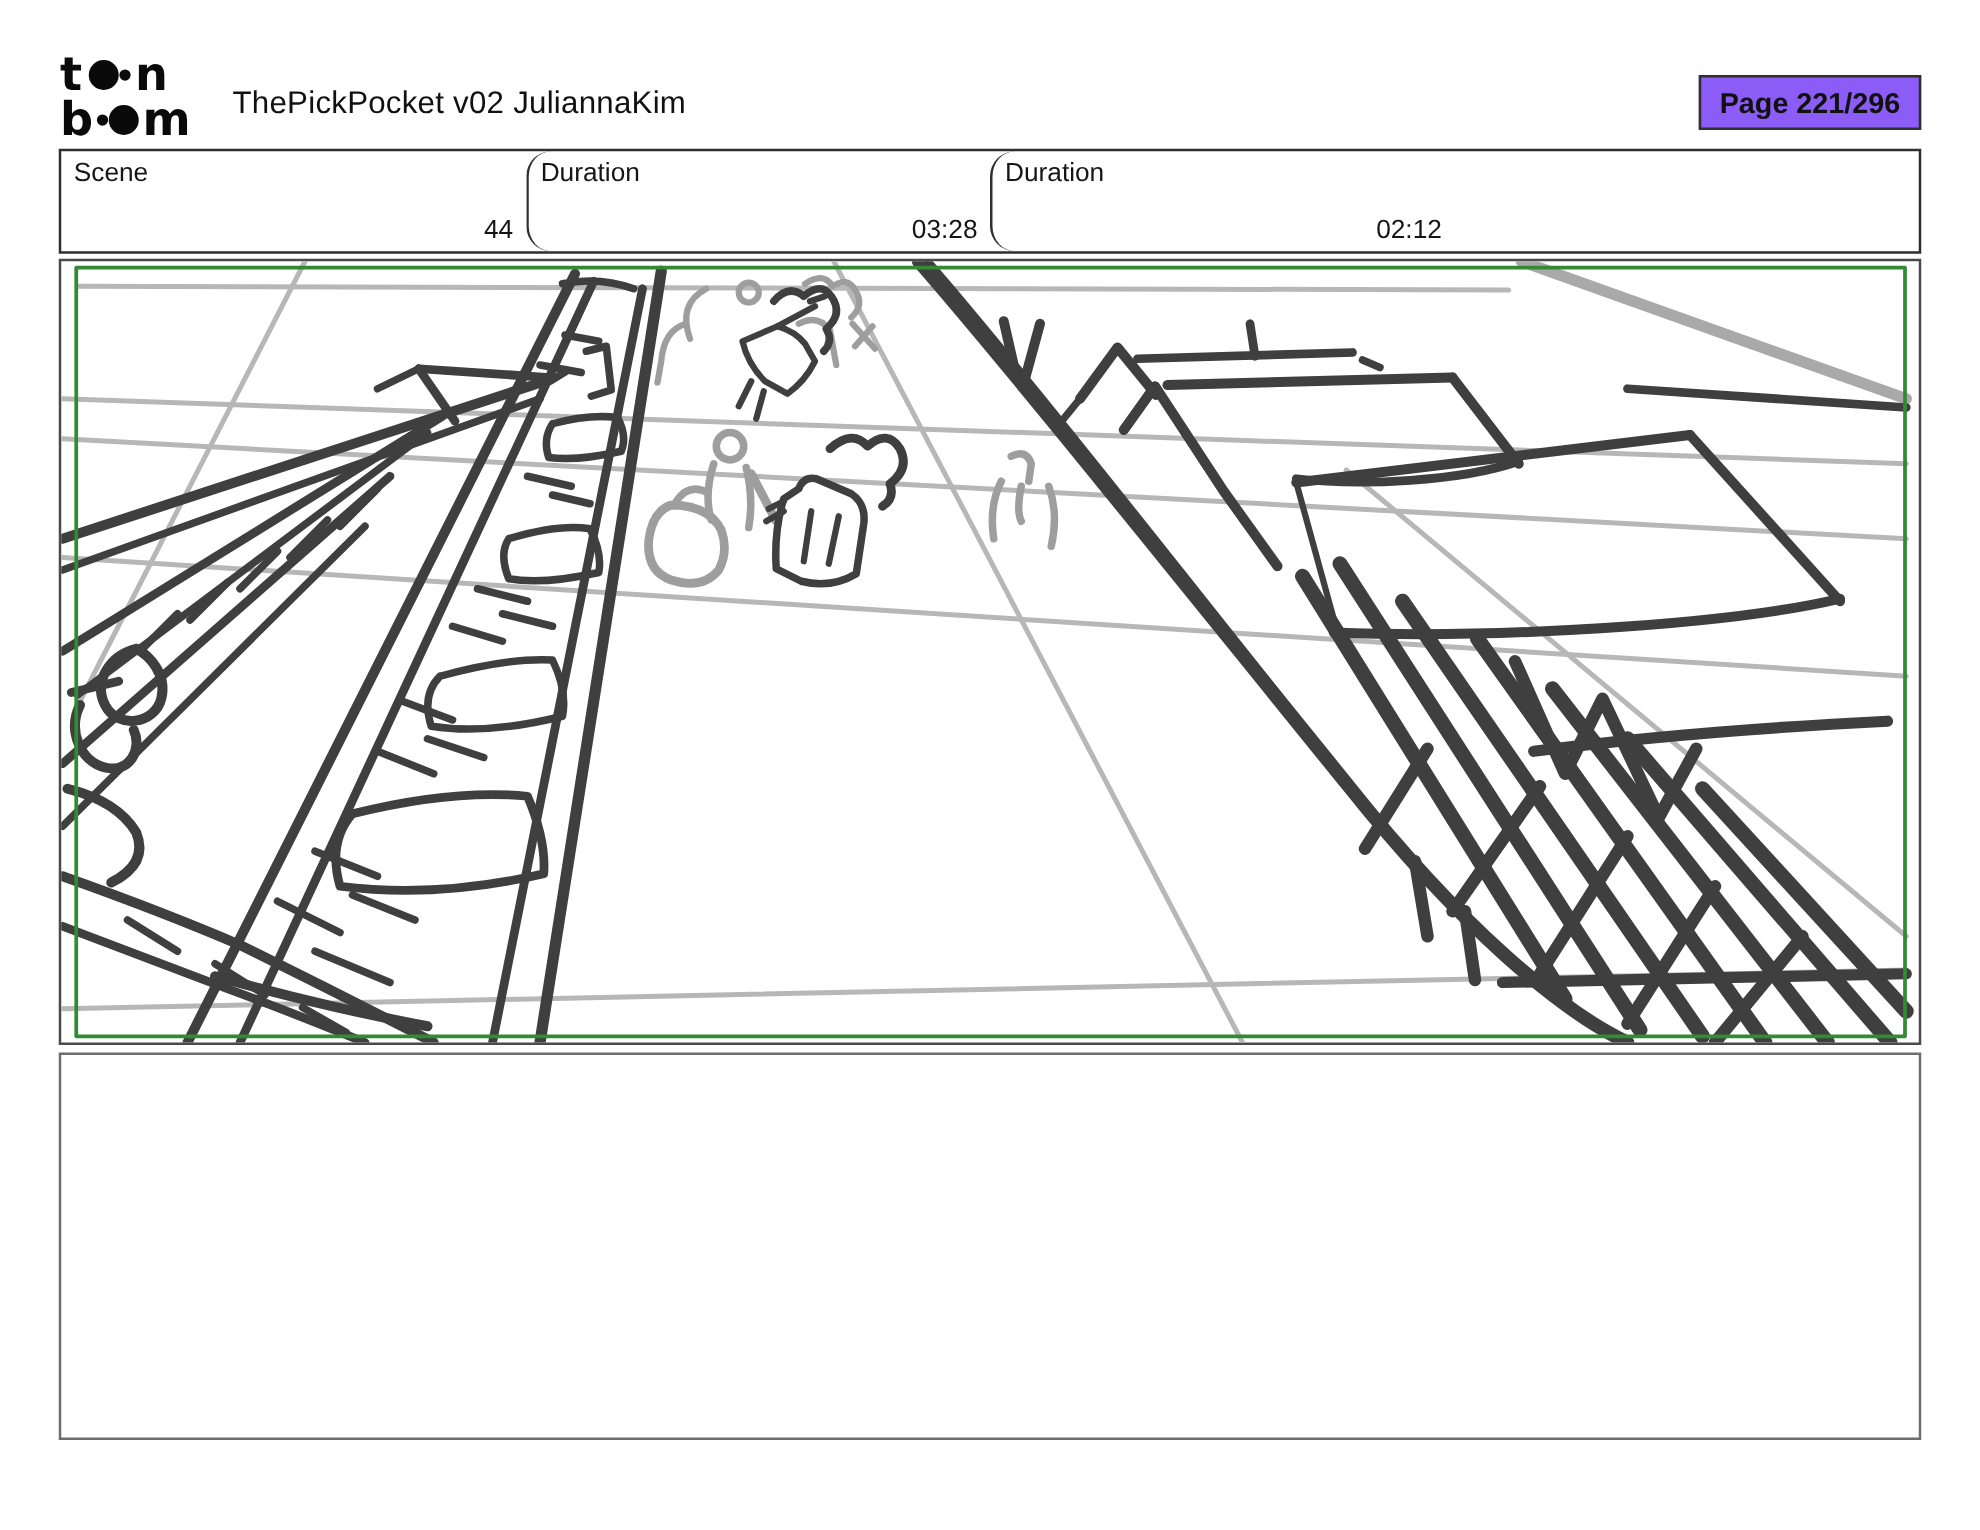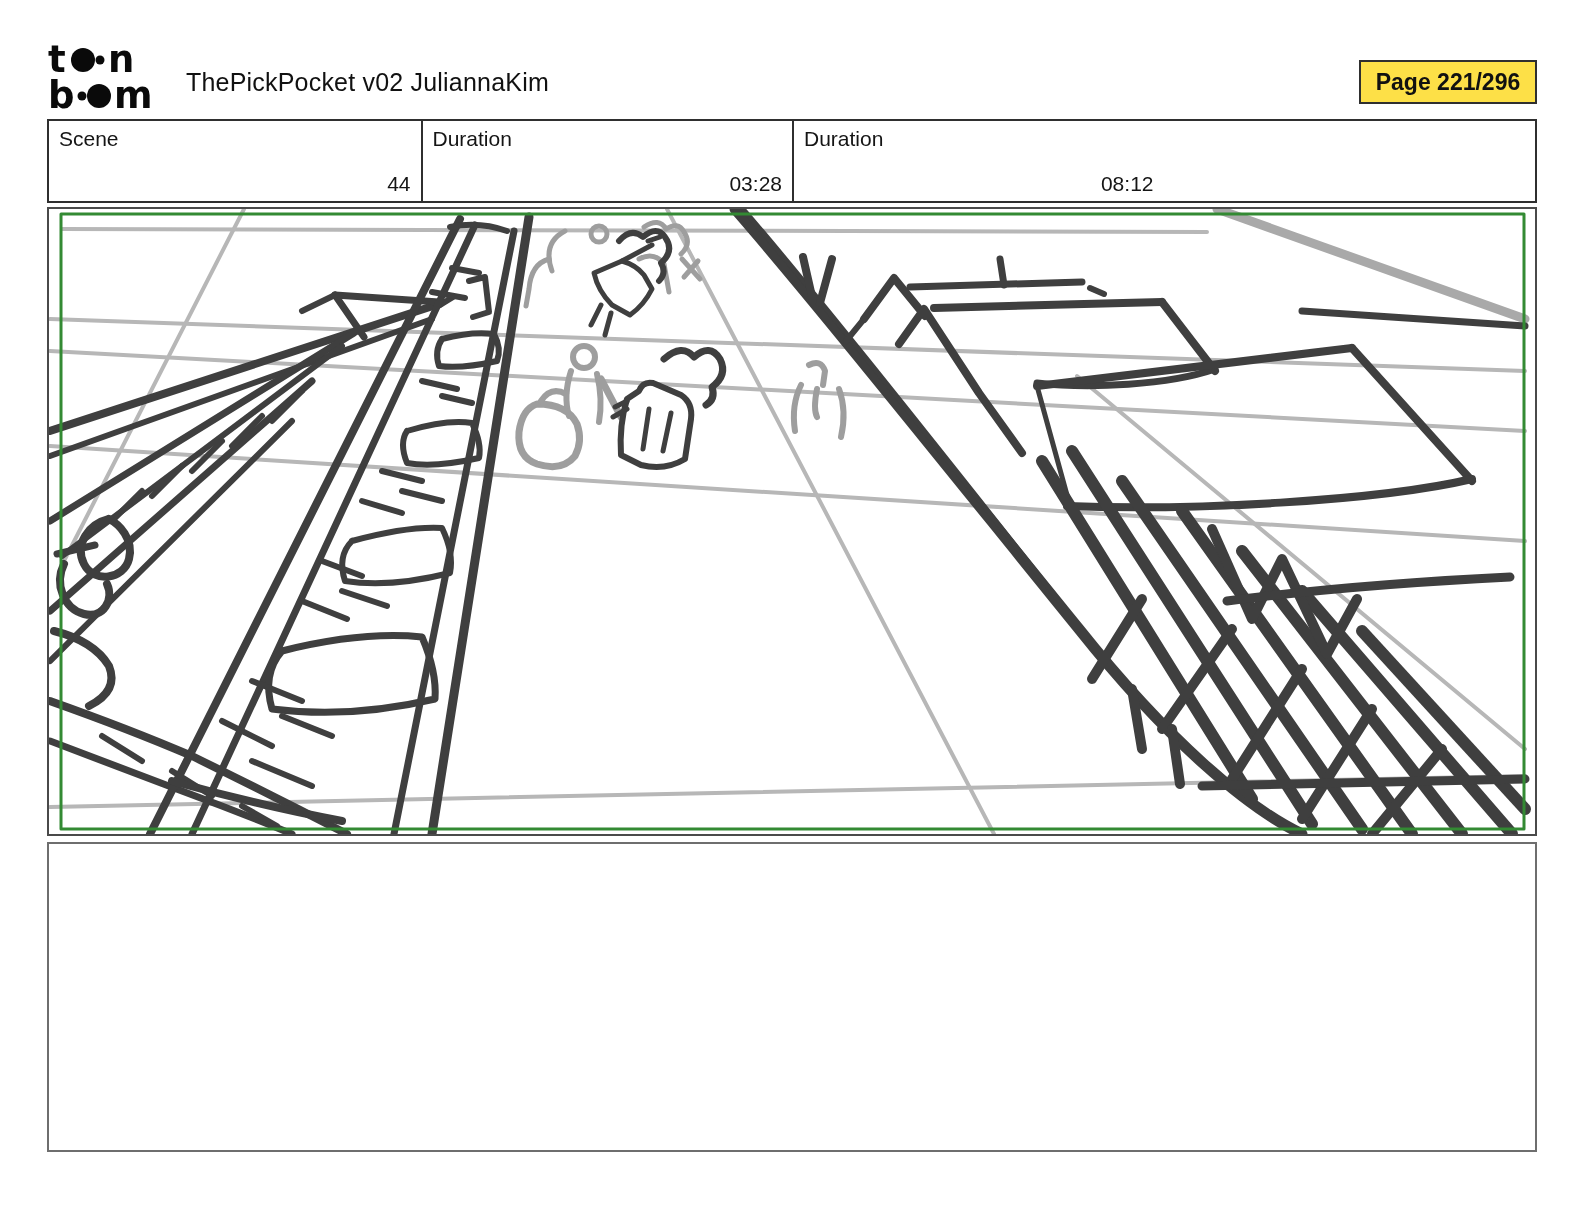--- a/index.html
+++ b/index.html
@@ -22,30 +22,30 @@
 
   
   .logo{position:absolute;left:47px;top:42px;width:128px;height:74px;}
   .title{
     position:absolute;left:186px;top:68px;font-size:25px;font-weight:normal;color:#111;
     letter-spacing:0.2px;
   }
   .pagebox{
     position:absolute;left:1359px;top:60px;width:178px;height:44px;
     border:2px solid var(--border-dark);display:flex;align-items:center;justify-content:center;
-    font-size:23px;font-weight:bold;color:#111;background:#fde047;
+    font-size:23px;font-weight:bold;color:#111;background:#8b5cf6;
   }
 
   
   .meta{
     position:absolute;left:47px;top:119px;width:1490px;height:84px;
     border:2px solid var(--border-dark);display:grid;grid-template-columns:repeat(4,1fr);
     background:#fff;
   }
-  .meta .cell{position:relative;border-left:2px solid var(--border-dark);}
+  .meta .cell{position:relative;border-left:2px solid var(--border-dark);border-radius:20px;}
   .meta .cell:first-child{border-left:none;}
   .meta .label{position:absolute;left:10px;top:6px;font-size:21px;color:#151515;}
   .meta .value{position:absolute;right:10px;bottom:5px;font-size:21px;color:#151515;}
 
   
   .panel{
     position:absolute;left:47px;top:207px;width:1490px;height:629px;
     border:2px solid var(--panel-border);background:#fff;
   }
   .panel svg{display:block;width:100%;height:100%;}
@@ -92,21 +92,21 @@
     <div class="cell">
       <span class="label">Scene</span>
       <span class="value">44</span>
     </div>
     <div class="cell">
       <span class="label">Duration</span>
       <span class="value">03:28</span>
     </div>
     <div class="cell">
       <span class="label">Duration</span>
-      <span class="value">08:12</span>
+      <span class="value">02:12</span>
     </div>
   </div>
 
   <div class="panel">
     <svg class="sketch" viewBox="0 0 1486 625" preserveAspectRatio="none">
 
       <g>
         <path class="gl" d="M13,20 L1158,23"></path>
         <path class="gl" d="M1,110 L1476,162"></path>
         <path class="gl" d="M1,142 L1476,222"></path>

